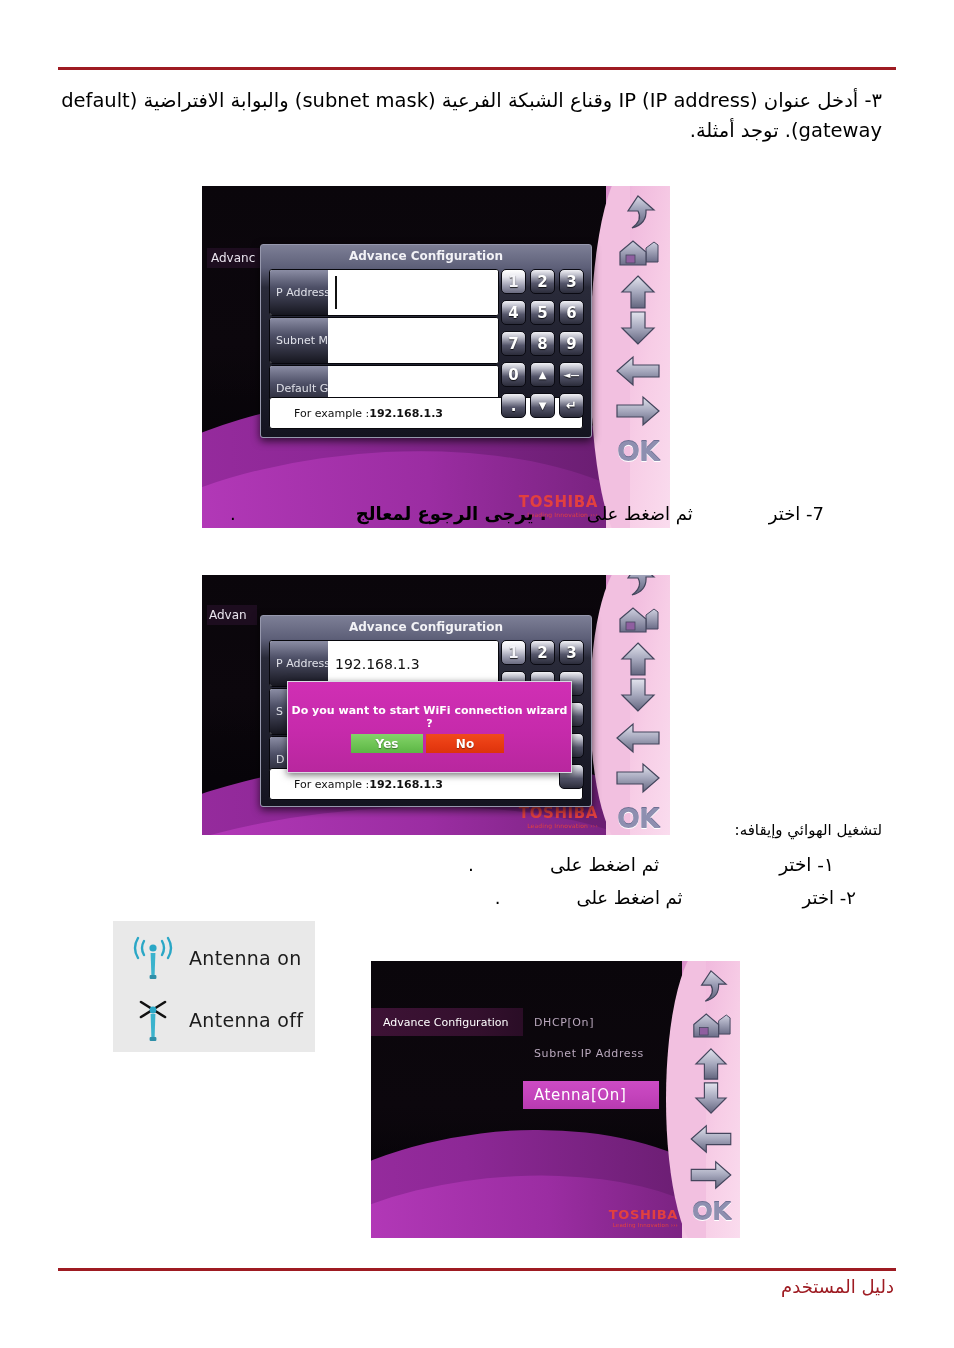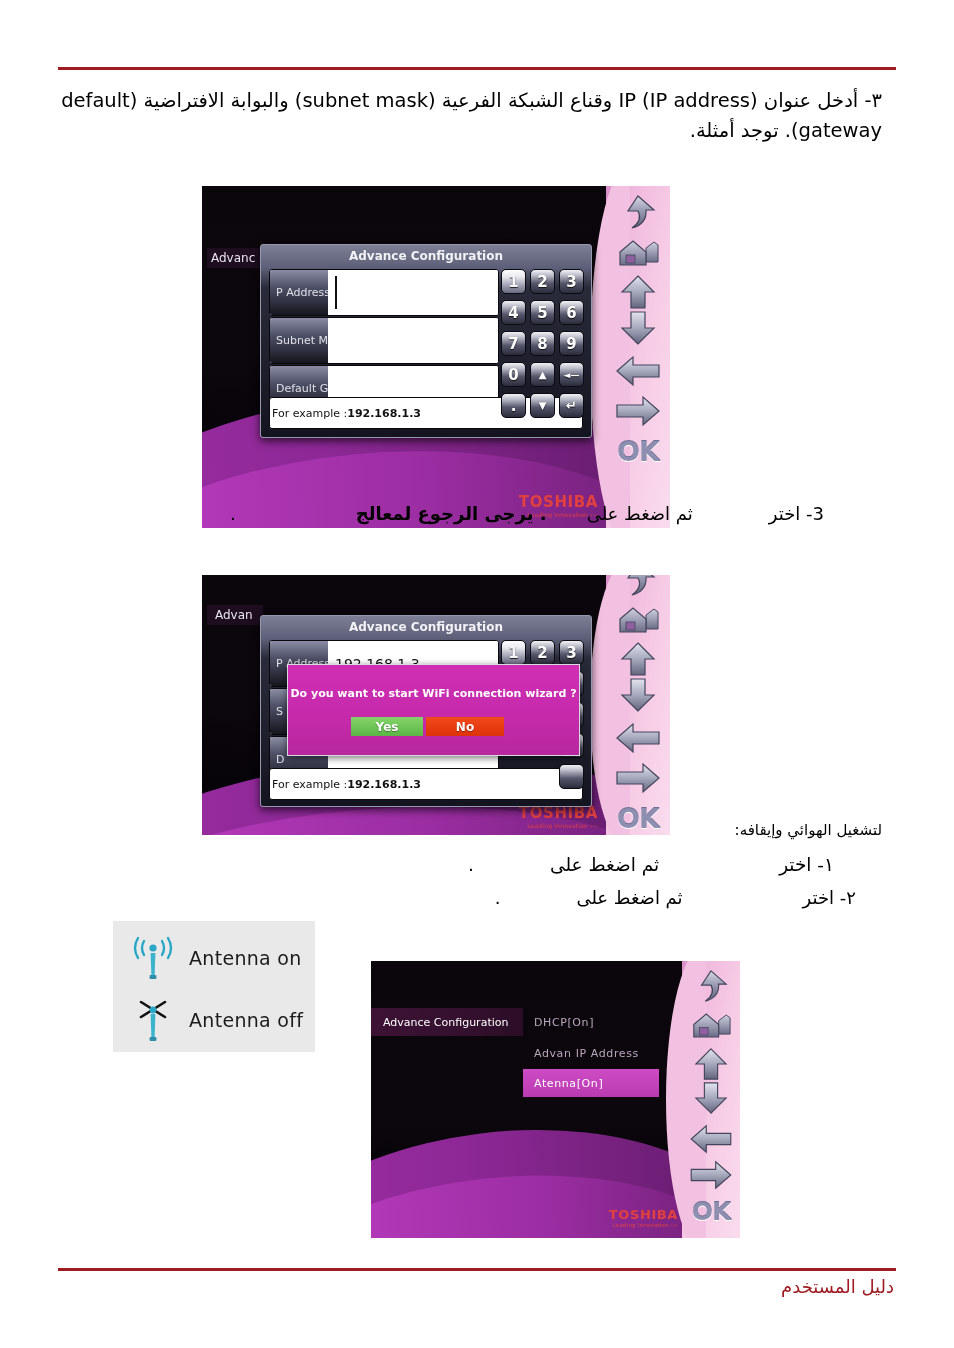--- a/index.html
+++ b/index.html
@@ -252,21 +252,21 @@
     background: #111;
     height: 72%;
   }
   .example {
     position: absolute;
     background: #ffffff;
     border: 1px solid #08080d;
     border-radius: 3px;
     display: flex;
     align-items: center;
-    padding-left: 2px;
+    padding-left: 24px;
     box-sizing: border-box;
     font-family: "DejaVu Sans", sans-serif;
     color: #111111;
     white-space: nowrap;
   }
   .example b { font-weight: bold; }
 
   
   .keypad { position: absolute; }
   .key {
@@ -510,31 +510,31 @@
       <div class="key" style="left:29px; top:93px; width:25px; height:25px; font-size:10px;">▲</div>
       <div class="key" style="left:58px; top:93px; width:25px; height:25px; font-size:9px;">◄—</div>
       <div class="key" style="left:0;  top:124px; width:25px; height:25px; font-size:15px;">.</div>
       <div class="key" style="left:29px; top:124px; width:25px; height:25px; font-size:10px;">▼</div>
       <div class="key" style="left:58px; top:124px; width:25px; height:25px; font-size:13px;">↵</div>
     </div>
   </div>
 </div>
 
 <div class="rtl step4">
-  <span>3-  اختر</span><span class="spacer-mid"></span><span>ثم اضغط على</span><span class="spacer-sm"></span><span class="bold">. يرجى الرجوع لمعالج</span><span class="spacer-wide"></span><span>.</span>
+  <span>7-  اختر</span><span class="spacer-mid"></span><span>ثم اضغط على</span><span class="spacer-sm"></span><span class="bold">. يرجى الرجوع لمعالج</span><span class="spacer-wide"></span><span>.</span>
 </div>
 
 <div class="shot" style="left:202px; top:535px; width:468px; height:260px;">
   <div class="shot-bg"></div>
   <div class="shot-dark-top"></div>
   <div class="swoosh2" style="bottom:-68%;"></div>
   <div class="swoosh1" style="bottom:-72%;"></div>
   <div class="swoosh3" style="bottom:-60%;"></div>
 
-  <div class="behind-label" style="left:5px; top:30px; width:48px; height:20px; font-size:12px; display:flex; align-items:center; padding-left:8px;">Advan</div>
+  <div class="behind-label" style="left:5px; top:30px; width:48px; height:20px; font-size:12px; display:flex; align-items:center; padding-left:2px;">Advan</div>
 
   <div class="rail" style="width:64px;">
     <div class="rail-curve"></div>
     <svg class="rail-icon" style="top:-14px;" width="44" height="38" viewBox="0 0 44 38">
       <defs>
           <linearGradient id="g2a" x1="0" y1="0" x2="0" y2="1">
             <stop offset="0" stop-color="#d8d9e6"></stop>
             <stop offset="0.45" stop-color="#9a9cb4"></stop>
             <stop offset="1" stop-color="#5c5e78"></stop>
           </linearGradient>
@@ -626,21 +626,21 @@
       <div class="key" style="left:29px; top:0; width:25px; height:25px; font-size:15px;">2</div>
       <div class="key" style="left:58px; top:0; width:25px; height:25px; font-size:15px;">3</div>
       <div class="key" style="left:0;  top:31px; width:25px; height:25px;"></div>
       <div class="key" style="left:29px; top:31px; width:25px; height:25px;"></div>
       <div class="key" style="left:58px; top:31px; width:25px; height:25px;"></div>
       <div class="key" style="left:58px; top:62px; width:25px; height:25px;"></div>
       <div class="key" style="left:58px; top:93px; width:25px; height:25px;"></div>
       <div class="key" style="left:58px; top:124px; width:25px; height:25px;"></div>
     </div>
 
-    <div class="modal" style="left:26px; top:48px; width:283px; height:90px;padding-left:8px;">
+    <div class="modal" style="left:26px; top:65px; width:283px; height:90px;">
       <div class="modal-msg" style="top:22px; font-size:11px;">Do you want to start WiFi connection wizard ?</div>
       <div class="modal-btn btn-yes" style="left:63px; top:52px; width:72px; height:19px; font-size:12px;">Yes</div>
       <div class="modal-btn btn-no" style="left:138px; top:52px; width:78px; height:19px; font-size:12px;">No</div>
     </div>
   </div>
 </div>
 
 <div class="rtl antenna-head">لتشغيل الهوائي وإيقافه:</div>
 
 <div class="rtl antenna-step1">
@@ -683,22 +683,22 @@
 <div class="shot" style="left:371px; top:921px; width:369px; height:277px;">
   <div class="shot-bg"></div>
   <div class="shot-dark-top" style="height:70%;"></div>
   <div class="swoosh2"></div>
   <div class="swoosh1"></div>
   <div class="swoosh3"></div>
 
   <div class="menu-left" style="left:0; top:47px; width:152px; height:28px; font-size:11px;">Advance Configuration</div>
 
   <div class="menu-item" style="left:152px; top:47px; width:136px; height:28px; font-size:11px;">DHCP[On]</div>
-  <div class="menu-item" style="left:152px; top:78px; width:136px; height:28px; font-size:11px;">Advan IP Address</div>
-  <div class="menu-item active" style="left:152px; top:108px; width:136px; height:28px; font-size:11px;">Atenna[On]</div>
+  <div class="menu-item" style="left:152px; top:78px; width:136px; height:28px; font-size:11px;">Subnet IP Address</div>
+  <div class="menu-item active" style="left:152px; top:120px; width:136px; height:28px; font-size:15px;">Atenna[On]</div>
 
   <div class="rail" style="width:58px;">
     <div class="rail-curve"></div>
     <svg class="rail-icon" style="top:8px;" width="42" height="36" viewBox="0 0 44 38">
       <defs>
           <linearGradient id="g3a" x1="0" y1="0" x2="0" y2="1">
             <stop offset="0" stop-color="#d8d9e6"></stop>
             <stop offset="0.45" stop-color="#9a9cb4"></stop>
             <stop offset="1" stop-color="#5c5e78"></stop>
           </linearGradient>

